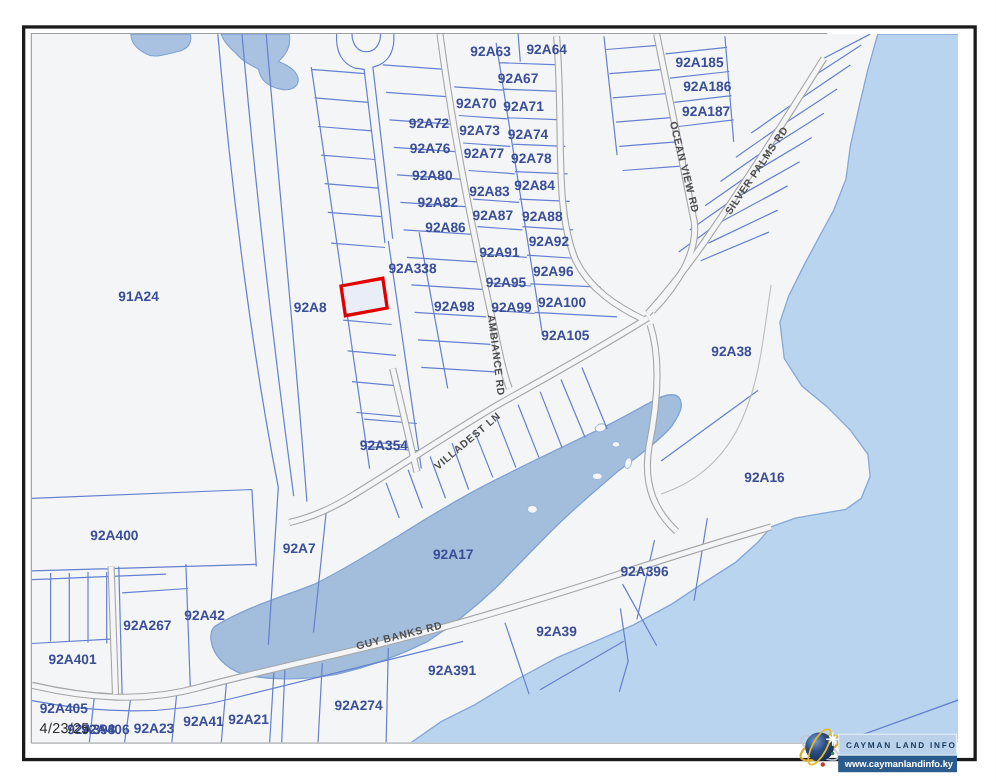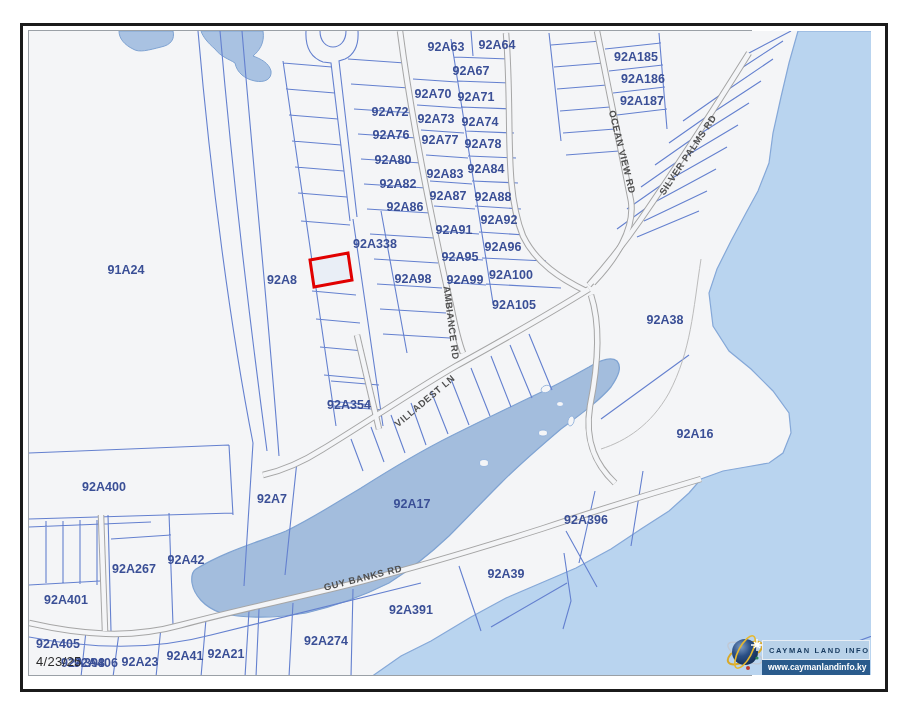--- a/index.html
+++ b/index.html
@@ -7,21 +7,21 @@
          font-family:"Liberation Sans", sans-serif;}
   #frame{position:absolute;left:20px;top:23px;width:862px;height:663px;
          border:3px solid #1b1b1b;background:#ffffff;}
   #map-wrap{position:absolute;left:28px;top:30px;width:724px;height:646px;
             border:1px solid #9aa0a6;box-sizing:border-box;background:#f4f5f7;}
   svg{display:block;}
   .parcel-label{font-family:"Liberation Sans",sans-serif;font-weight:bold;}
   #date-label{position:absolute;left:36px;top:654px;font-size:13px;color:#2b2b2b;
               letter-spacing:.3px;z-index:6;}
   
-  #logo{position:absolute;left:724px;top:628px;width:150px;height:48px;z-index:7;display:flex;align-items:flex-end;}
+  #logo{position:absolute;left:724px;top:655px;width:150px;height:48px;z-index:7;display:flex;align-items:flex-end;}
   #logo-globe{position:absolute;left:0;top:0;width:44px;height:48px;}
   #logo-text{position:absolute;left:38px;top:12px;width:108px;}
   #logo-title{background:#b9d2e9;border:1px solid #e8eef5;color:#16395e;font-size:7.5px;
               font-weight:bold;letter-spacing:1.6px;padding:5px 4px 4px 6px;white-space:nowrap;}
   #logo-url{background:#2a5b8c;color:#ffffff;font-size:8.5px;font-weight:bold;
             padding:2px 4px 3px 6px;white-space:nowrap;}
 </style>
 </head>
 <body>
 

